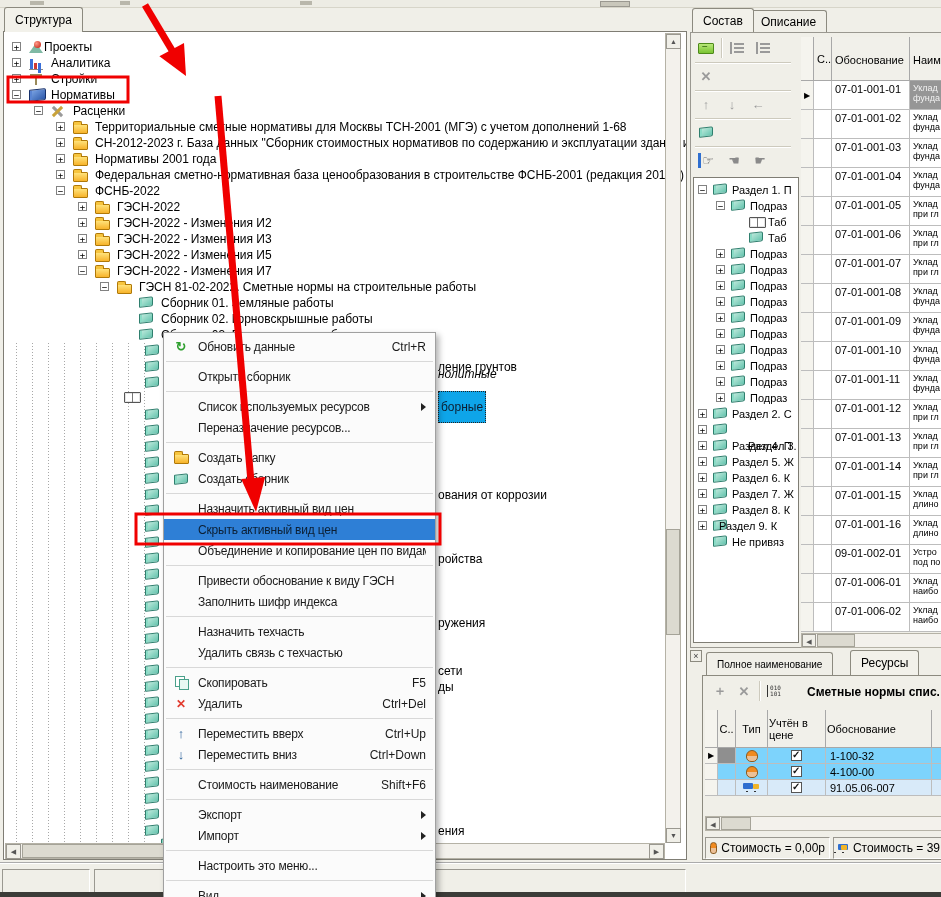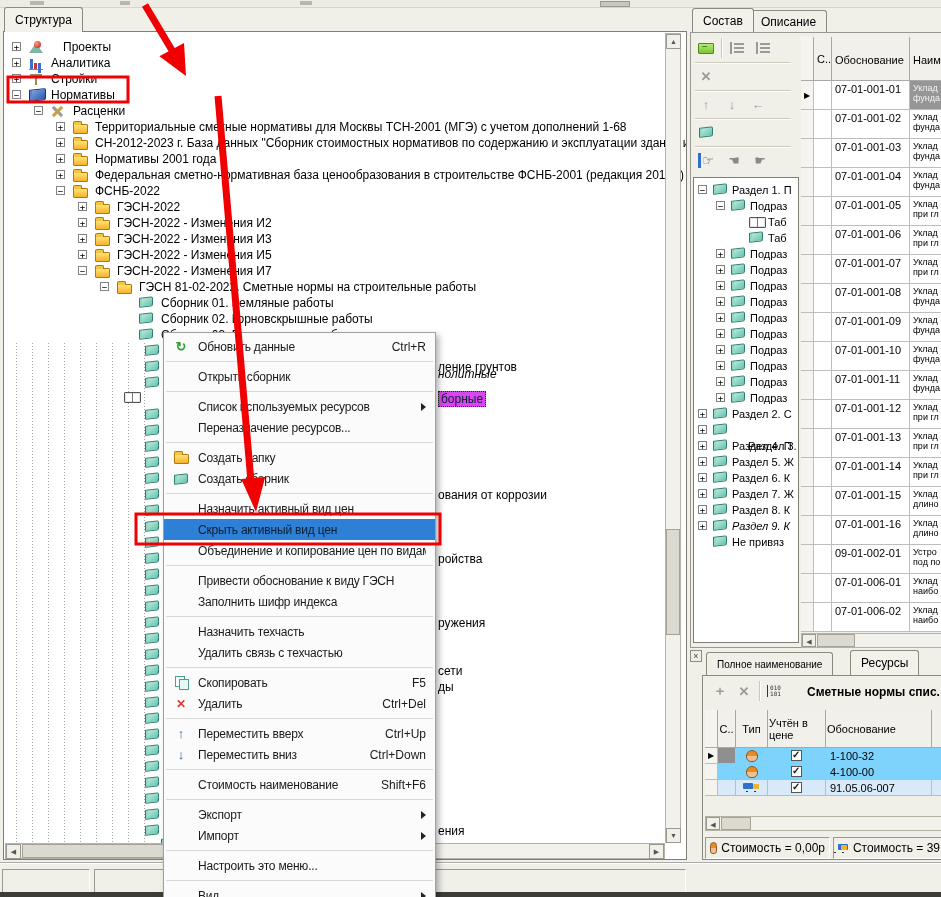--- a/index.html
+++ b/index.html
@@ -21,21 +21,21 @@
   .tab.inactive{z-index:1}
 
   
   #left-treebox{left:3px;top:31px;width:684px;height:829px;background:#fff;border:1px solid #7f7d74;box-sizing:border-box;overflow:hidden}
   .trow{position:absolute;left:0;width:660px;height:16px;line-height:16px;font-size:12px;white-space:nowrap}
   .exp{position:absolute;top:3px;width:9px;height:9px;border:1px solid #828282;background:#fff;
        font:9px/8px "DejaVu Sans Mono",monospace;text-align:center;color:#000;box-sizing:border-box}
   .ticon{position:absolute;top:2px}
   .tlabel{position:absolute;top:0}
   .frag{position:absolute;font-size:12px;line-height:16px;white-space:nowrap}
-  .frag.sel{background:#d946ef;color:#0c1f33;border:1px dotted #222;padding:0 2px;line-height:14px}
+  .frag.sel{background:#0ea5e9;color:#0c1f33;border:1px dotted #222;padding:8px 2px;line-height:14px}
   .guide{position:absolute;width:1px;background-image:repeating-linear-gradient(to bottom,#a8a8a8 0 1px,transparent 1px 3px)}
 
   
   .sb{position:absolute;background:#f3f1ec;border:1px solid #b5b2a6;box-sizing:border-box}
   .sbtn{position:absolute;width:15px;height:15px;background:#f0efe8;border:1px solid #9a9890;box-sizing:border-box;
         font-size:7px;line-height:13px;text-align:center;color:#555}
   .sthumb{position:absolute;background:#dcdad0;border:1px solid #a5a398;box-sizing:border-box}
 
   
   .i-projects{position:relative;width:15px;height:12px;display:inline-block}
@@ -145,21 +145,21 @@
   <span class="topmark" style="left:300px;width:12px"></span>
   <span class="topmark" style="left:600px;width:28px;background:#c9c7bb;border:1px solid #9a9890"></span>
 </div>
 
 <div class="tab active" style="left:4px;top:7px;height:25px">
   <span>Структура</span>
 </div>
 
 <div class="abs" id="left-treebox">
   <div id="left-tree">
-      <div class="trow" style="top: 7px;"><div class="exp" style="left: 8px;">+</div><span class="ticon i-projects" style="left: 25px;"></span><span class="tlabel" style="left: 59px;">Проекты</span></div>
+      <div class="trow" style="top: 7px;"><div class="exp" style="left: 8px;">+</div><span class="ticon i-projects" style="left: 25px;"></span><span class="tlabel" style="left: 40px;">Проекты</span></div>
       <div class="trow" style="top: 23px;"><div class="exp" style="left: 8px;">+</div><span class="ticon i-analytics" style="left: 25px;"></span><span class="tlabel" style="left: 47px;">Аналитика</span></div>
       <div class="trow" style="top: 39px;"><div class="exp" style="left: 8px;">+</div><span class="ticon i-crane" style="left: 25px;"></span><span class="tlabel" style="left: 47px;">Стройки</span></div>
       <div class="trow" style="top: 55px;">
         <div class="exp" style="left: 8px;">−</div>
         <span class="ticon i-bookB" style="left: 25px;"></span>
         <span class="tlabel" style="left: 47px;">Нормативы</span>
       </div>
       <div class="trow" style="top: 71px;"><div class="exp" style="left: 30px;">−</div><span class="ticon i-hammers" style="left: 47px;"></span><span class="tlabel" style="left: 69px;">Расценки</span></div>
       <div class="trow" style="top: 87px;"><div class="exp" style="left: 52px;">+</div><span class="ticon i-folder" style="left: 69px;"></span><span class="tlabel" style="left: 91px;">Территориальные сметные нормативы для Москвы ТСН-2001 (МГЭ) с учетом дополнений 1-68</span></div>
       <div class="trow" style="top: 103px;"><div class="exp" style="left: 52px;">+</div><span class="ticon i-folder" style="left: 69px;"></span><span class="tlabel" style="left: 91px;">СН-2012-2023 г. База данных "Сборник стоимостных нормативов по содержанию и эксплуатации зданий и соору</span></div>
@@ -523,21 +523,21 @@
         <span class="tlabel" style="left: 38px;">Раздел 7. Ж</span>
       </div>
       <div class="srow" style="top: 324px;">
         <div class="exp" style="left: 4px;">+</div>
         <span class="ticon i-bookT" style="left: 19px;"></span>
         <span class="tlabel" style="left: 38px;">Раздел 8. К</span>
       </div>
       <div class="srow" style="top: 340px;">
         <div class="exp" style="left: 4px;">+</div>
         <span class="ticon i-bookT" style="left: 19px;"></span>
-        <span class="tlabel" style="left: 38px; font-style: italic;">Раздел 9. К</span>
+        <span class="tlabel" style="left: 25px;">Раздел 9. К</span>
       </div>
       <div class="srow" style="top: 356px;">
         <span class="ticon i-bookT" style="left: 19px;"></span>
         <span class="tlabel" style="left: 38px;">Не привяз</span>
       </div>
     </div>
 
   <div id="norms-grid">
       <div class="ngh">
         <div class="c c0"></div>

